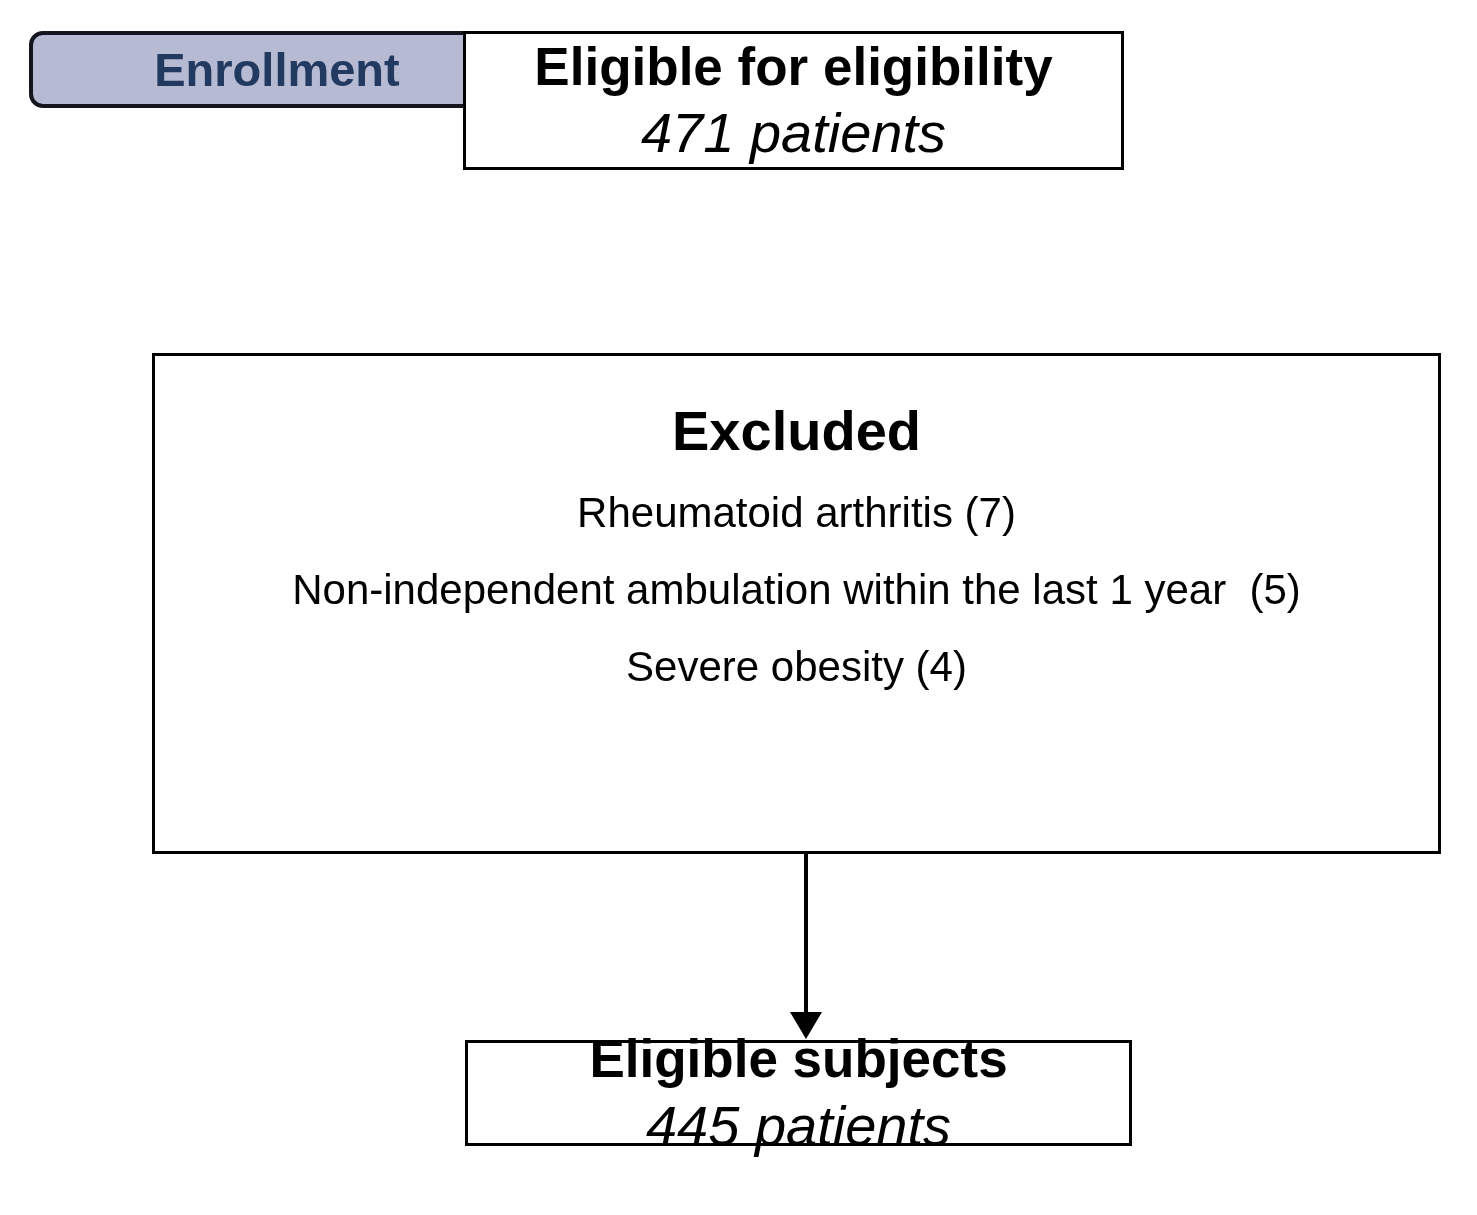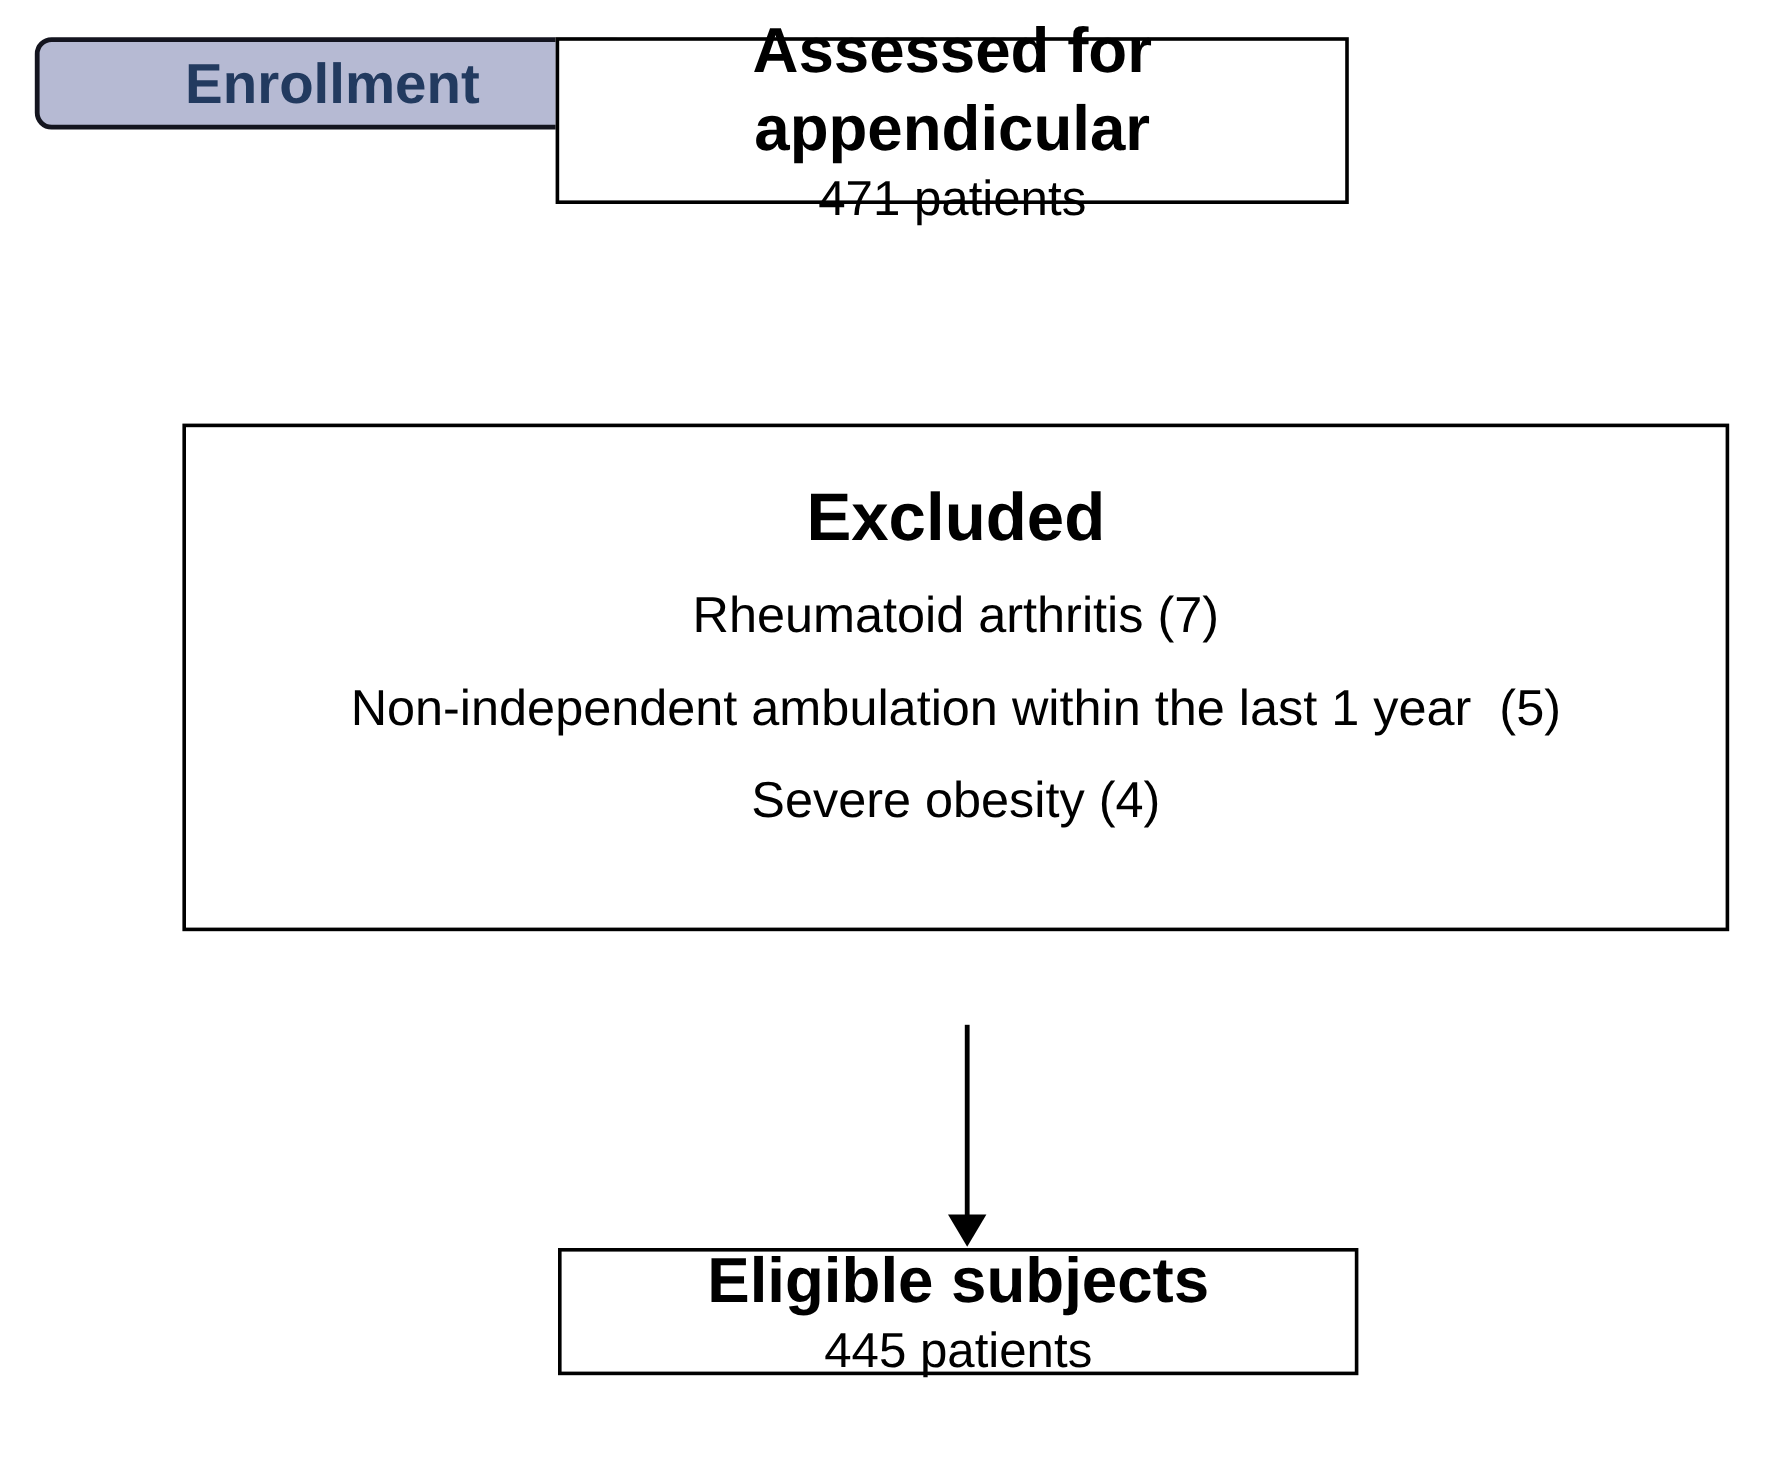--- a/index.html
+++ b/index.html
@@ -40,25 +40,25 @@
     position: absolute;
     background: var(--background);
     border: 3px solid var(--box-border);
     display: flex; flex-direction: column;
     align-items: center; justify-content: center;
     text-align: center;
   }
   .assessed { left: 463px; top: 31px; width: 661px; height: 139px; }
   .eligible { left: 465px; top: 1040px; width: 667px; height: 106px; }
   .box-title { font-size: 53px; font-weight: bold; line-height: 1.22; }
-  .box-sub   { font-size: 41px; line-height: 1.2; }
+  .box-sub   { font-size: 56px; line-height: 1.2; font-style: italic; }
 
   
   .excluded {
-    left: 152px; top: 353px; width: 1289px; height: 423px;
+    left: 152px; top: 353px; width: 1289px; height: 501px;
     position: absolute;
     background: var(--background);
     border: 3px solid var(--box-border);
     display: flex; flex-direction: column;
     align-items: center;
     padding-top: 30px;
     text-align: center;
   }
   .excluded-title {
     height: 88px;
@@ -91,21 +91,21 @@
   }
 </style>
 </head>
 <body>
 
 <div class="canvas">
 
   <div class="enrollment">Enrollment</div>
 
   <div class="box assessed">
-    <div class="box-title">Assessed for appendicular</div>
+    <div class="box-title">Eligible for eligibility</div>
     <div class="box-sub">471 patients</div>
   </div>
 
   <div class="excluded">
     <div class="excluded-title">
       <span class="bold">Excluded</span>
     </div>
     <div class="excl-item">Rheumatoid arthritis (7)</div>
     <div class="excl-item">Non-independent ambulation within the last 1 year  (5)</div>
     <div class="excl-item">Severe obesity (4)</div>

